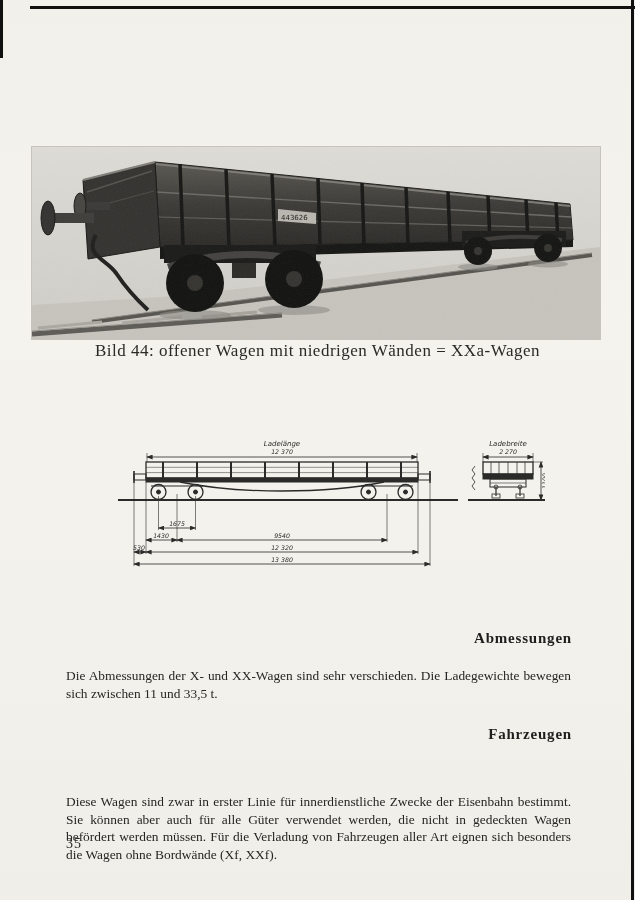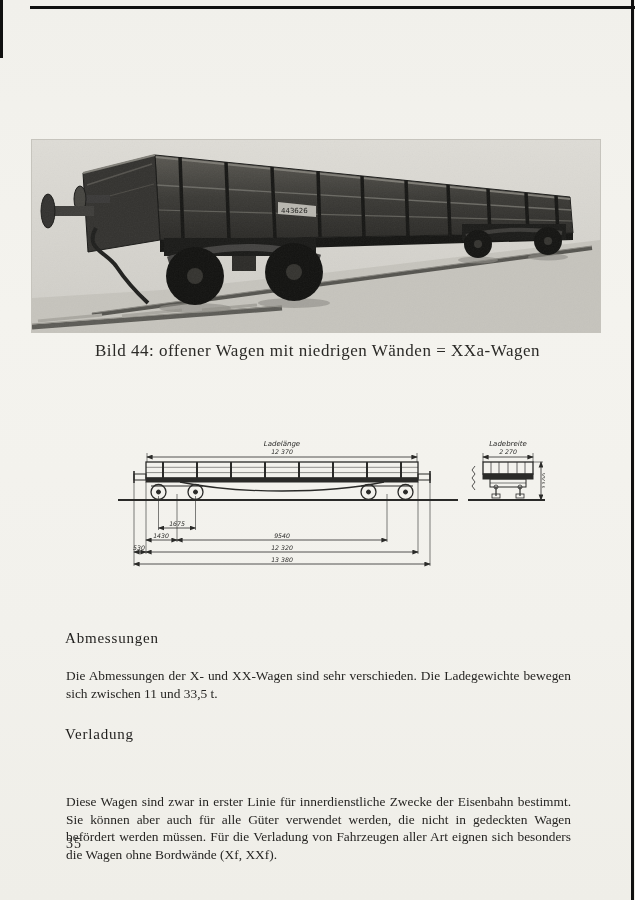--- a/index.html
+++ b/index.html
@@ -8,32 +8,32 @@
     position:relative;width:635px;height:900px;overflow:hidden;
     background:linear-gradient(180deg,#f1f0eb 0%,#f4f3ee 35%,#f2f1ec 70%,#efeee8 100%);
     color:#232220;
   }
   .edge{position:absolute;background:#101010;}
   .edge.top{left:30px;top:6px;right:0;height:3px;}
   .edge.left{left:0;top:0;width:3px;height:58px;}
   .edge.right{right:1px;top:0;width:3px;height:900px;}
 
   .photo{
-    position:absolute;left:32px;top:140px;width:568px;height:192px;
+    position:absolute;left:32px;top:147px;width:568px;height:192px;
     background:#d9d7d1;box-shadow:0 0 0 1px #c6c4bd;
   }
   .caption{
     position:absolute;left:0;top:341px;width:635px;
     text-align:center;font-size:17px;letter-spacing:.5px;color:#2b2a27;
   }
   .drawing{position:absolute;left:118px;top:438px;width:427px;height:142px;text-align:right;}
 
   .section-heading{
-    position:absolute;left:65px;width:507px;text-align:left;
-    font-weight:normal;font-size:15px;letter-spacing:.8px;color:#1f1e1c;
+    position:absolute;left:65px;width:507px;text-align:right;
+    font-weight:bold;font-size:15px;letter-spacing:.8px;color:#1f1e1c;
   }
   .h-abmessungen{top:630px;}
   .h-verwendung{top:726px;}
   .body-text{
     position:absolute;left:66px;width:505px;text-align:justify;
     font-size:13.4px;line-height:17.4px;color:#262523;
   }
   .p1{top:654px;}
   .p2{top:780px;}
   .page-number{
@@ -255,18 +255,18 @@
       <text x="164" y="123.5" text-anchor="middle" class="dimtxt">13 380</text>
       <text x="390" y="8" text-anchor="middle" class="dimlbl">Ladebreite</text>
       <text x="390" y="16" text-anchor="middle" class="dimtxt">2 270</text>
       <text x="429" y="43" text-anchor="middle" class="dimtxt" transform="rotate(-90 429 43)">1100</text>
     </svg>
   </div>
 
   <div class="section-heading h-abmessungen">Abmessungen</div>
   <p class="body-text p1">Die Abmessungen der X- und XX-Wagen sind sehr verschieden. Die Ladegewichte bewegen sich zwischen 11 und 33,5 t.</p>
 
-  <div class="section-heading h-verwendung">Verladung</div>
+  <div class="section-heading h-verwendung">Fahrzeugen</div>
   <p class="body-text p2">Diese Wagen sind zwar in erster Linie für innerdienstliche Zwecke der Eisenbahn bestimmt. Sie können aber auch für alle Güter verwendet werden, die nicht in gedeckten Wagen befördert werden müssen. Für die Verladung von Fahrzeugen aller Art eignen sich besonders die Wagen ohne Bordwände (Xf, XXf).</p>
 
   <div class="page-number">35</div>
 
 </div>
 
 </body></html>

